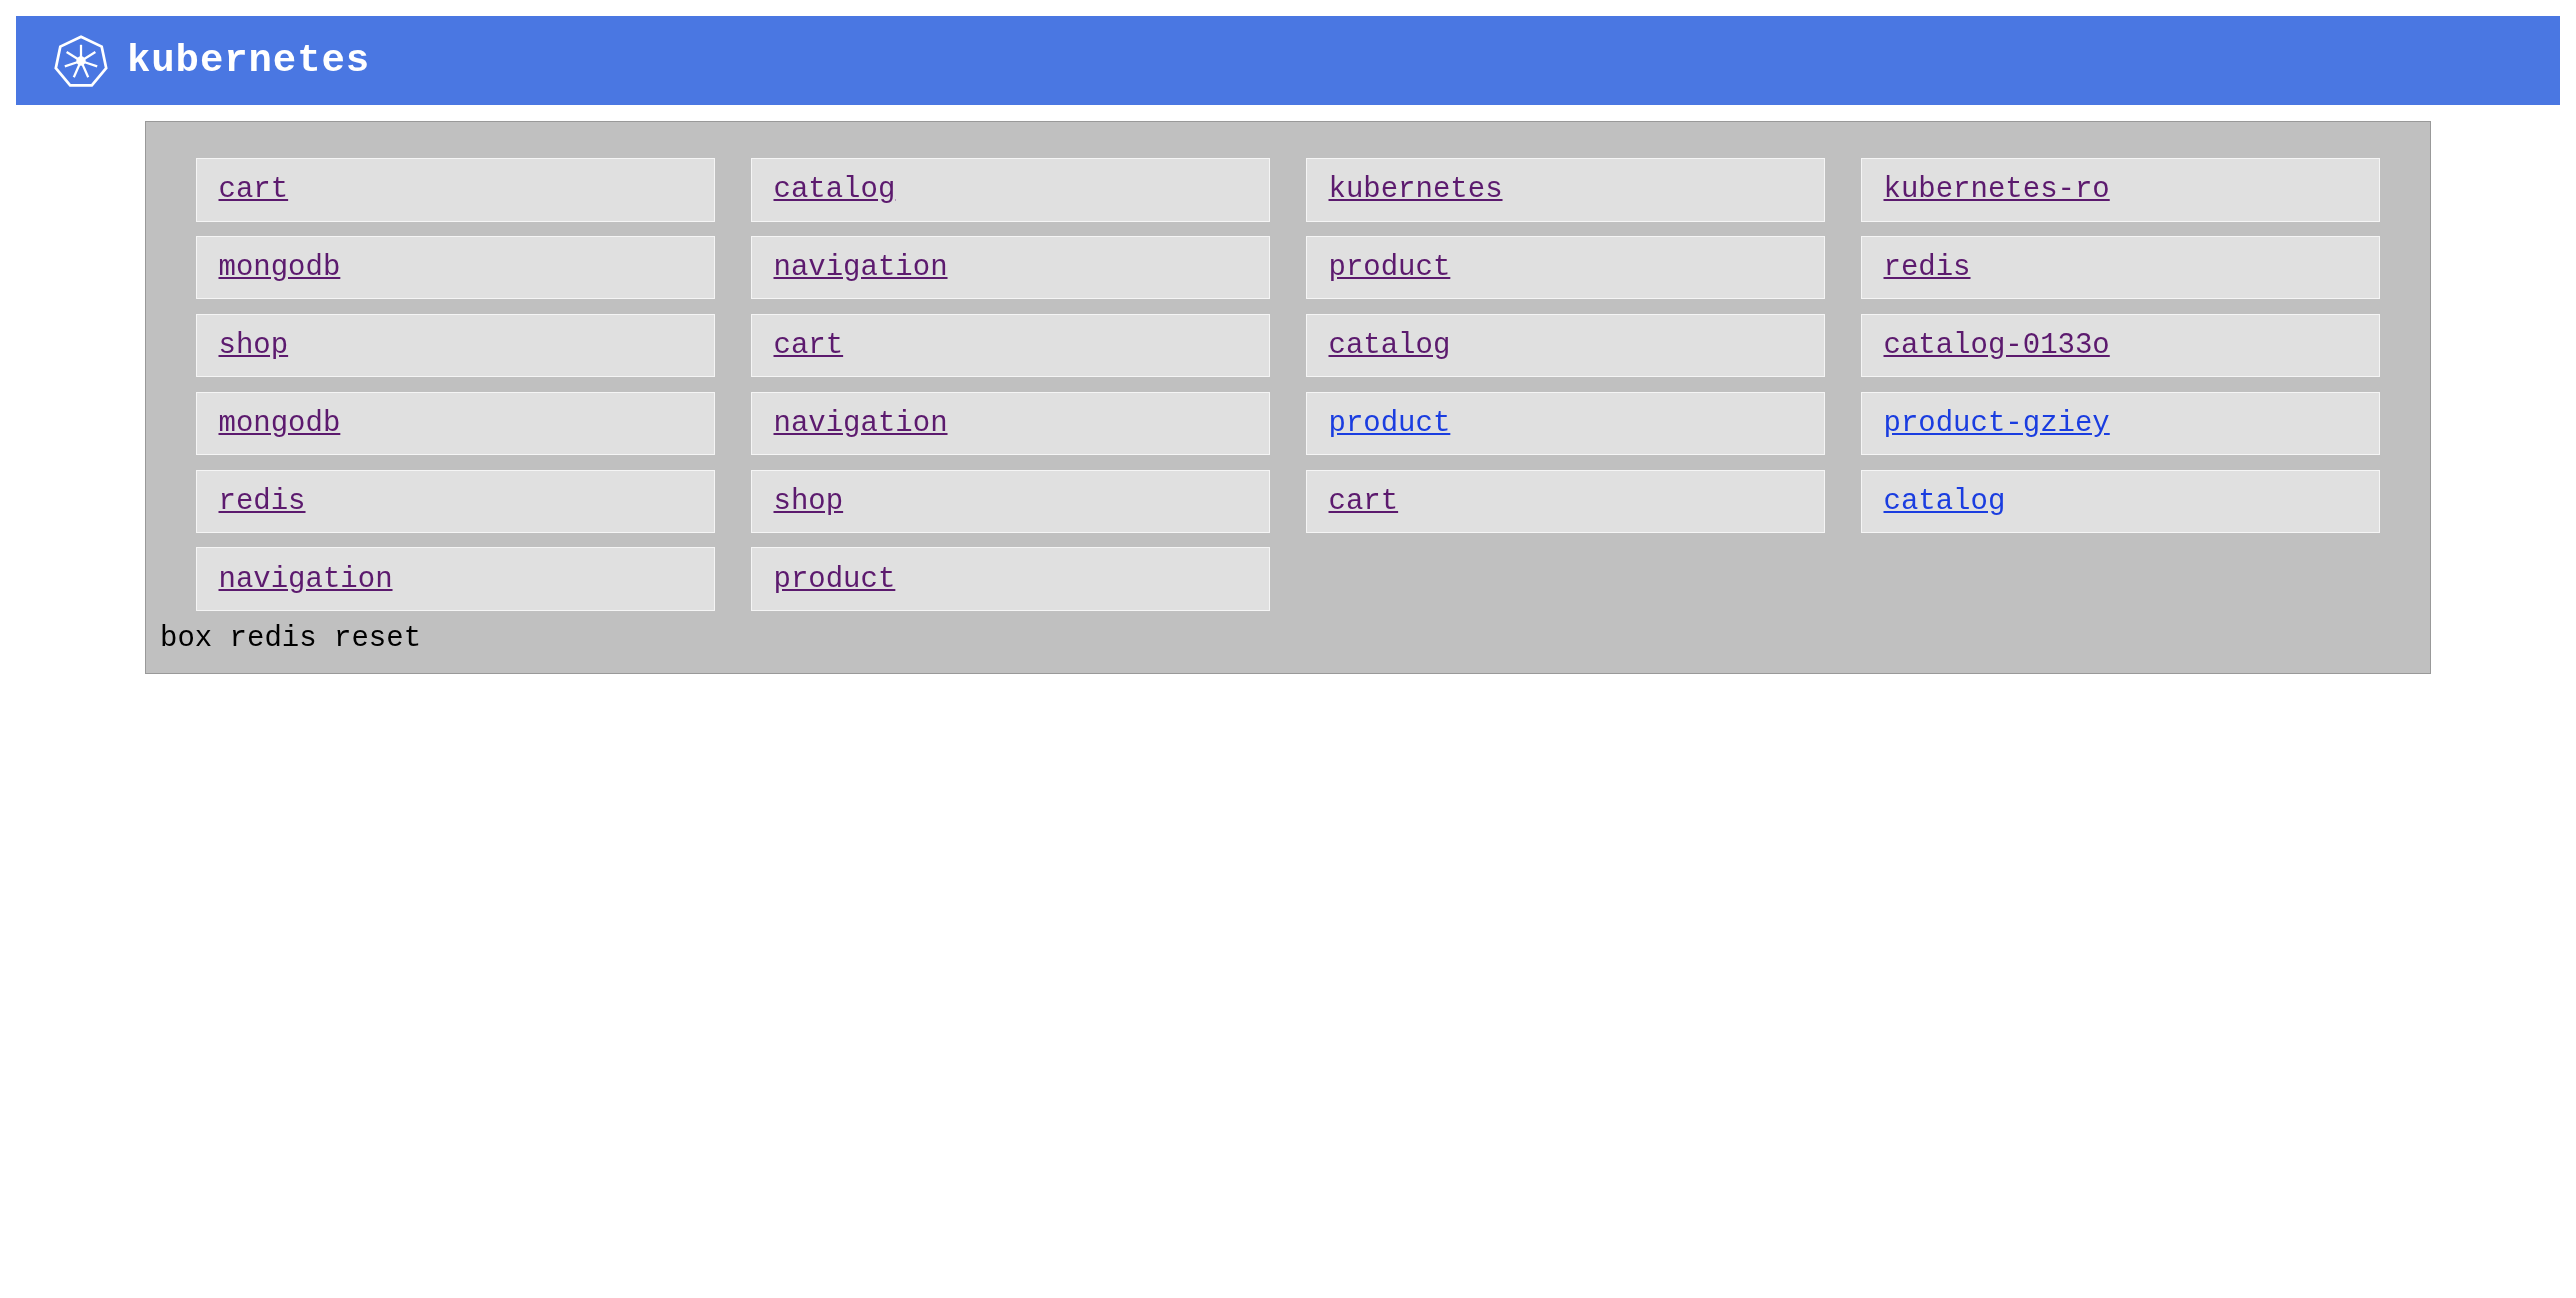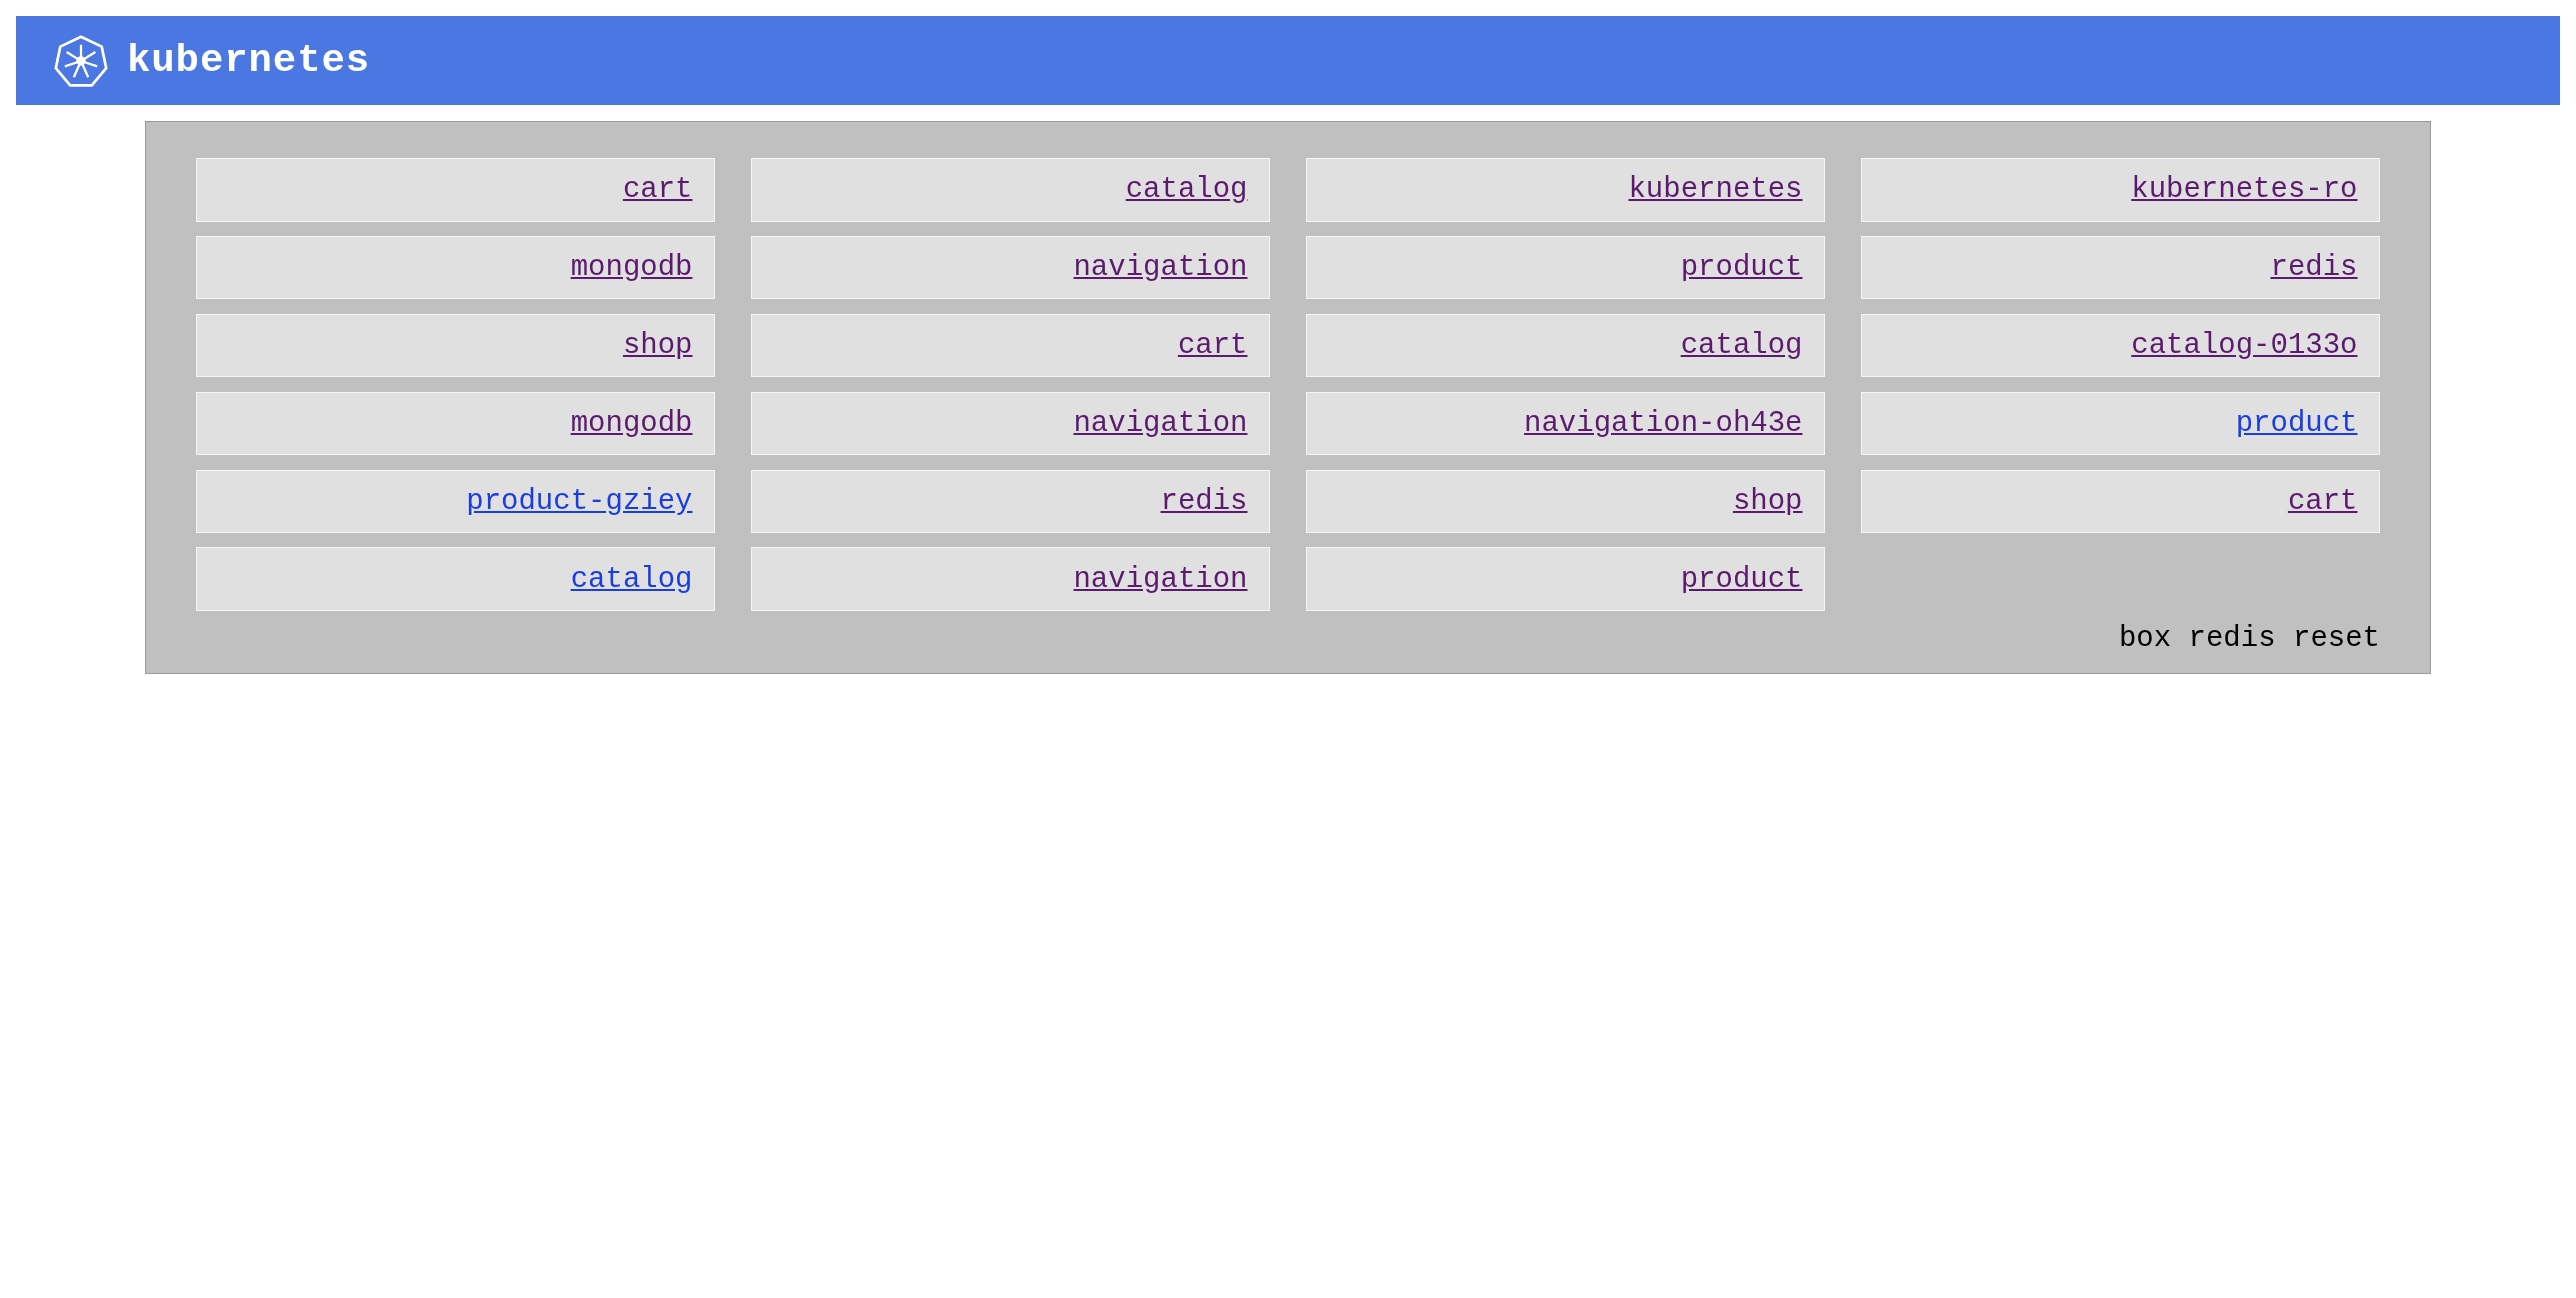--- a/index.html
+++ b/index.html
@@ -36,21 +36,20 @@
     }
     .brand-text {
       color: #ffffff;
       font-size: 39px;
       font-weight: bold;
       letter-spacing: 0.9px;
     }
     .content-wrapper {
       margin: 16px 16px 0 16px;
       padding: 0 129px;
-      text-align: right;
     }
     .panel {
       background: #c0c0c0;
       border: 1.8px solid #999999;
       padding: 36px 50px 18px 50px;
       margin-top: 7.2px;
     }
     .grid {
       display: grid;
       grid-template-columns: repeat(4, 1fr);
@@ -115,21 +114,20 @@
         <div class="card"><a class="card-link purple">mongodb</a></div>
         <div class="card"><a class="card-link purple">navigation</a></div>
         <div class="card"><a class="card-link purple">product</a></div>
         <div class="card"><a class="card-link purple">redis</a></div>
         <div class="card"><a class="card-link purple">shop</a></div>
         <div class="card"><a class="card-link purple">cart</a></div>
         <div class="card"><a class="card-link purple">catalog</a></div>
         <div class="card"><a class="card-link purple">catalog-0133o</a></div>
         <div class="card"><a class="card-link purple">mongodb</a></div>
         <div class="card"><a class="card-link purple">navigation</a></div>
-        <div class="card"><a class="card-link purple">navigation-oh43e</a></div>
         <div class="card"><a class="card-link blue">product</a></div>
         <div class="card"><a class="card-link blue">product-gziey</a></div>
         <div class="card"><a class="card-link purple">redis</a></div>
         <div class="card"><a class="card-link purple">shop</a></div>
         <div class="card"><a class="card-link purple">cart</a></div>
         <div class="card"><a class="card-link blue">catalog</a></div>
         <div class="card"><a class="card-link purple">navigation</a></div>
         <div class="card"><a class="card-link purple">product</a></div>
       </div>
     <div class="status-text">box redis reset</div>

